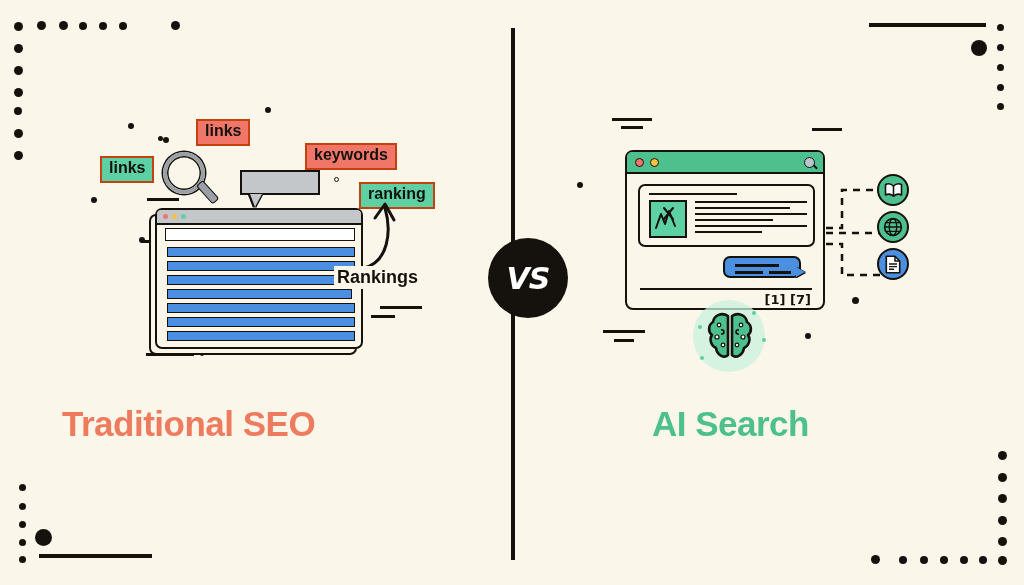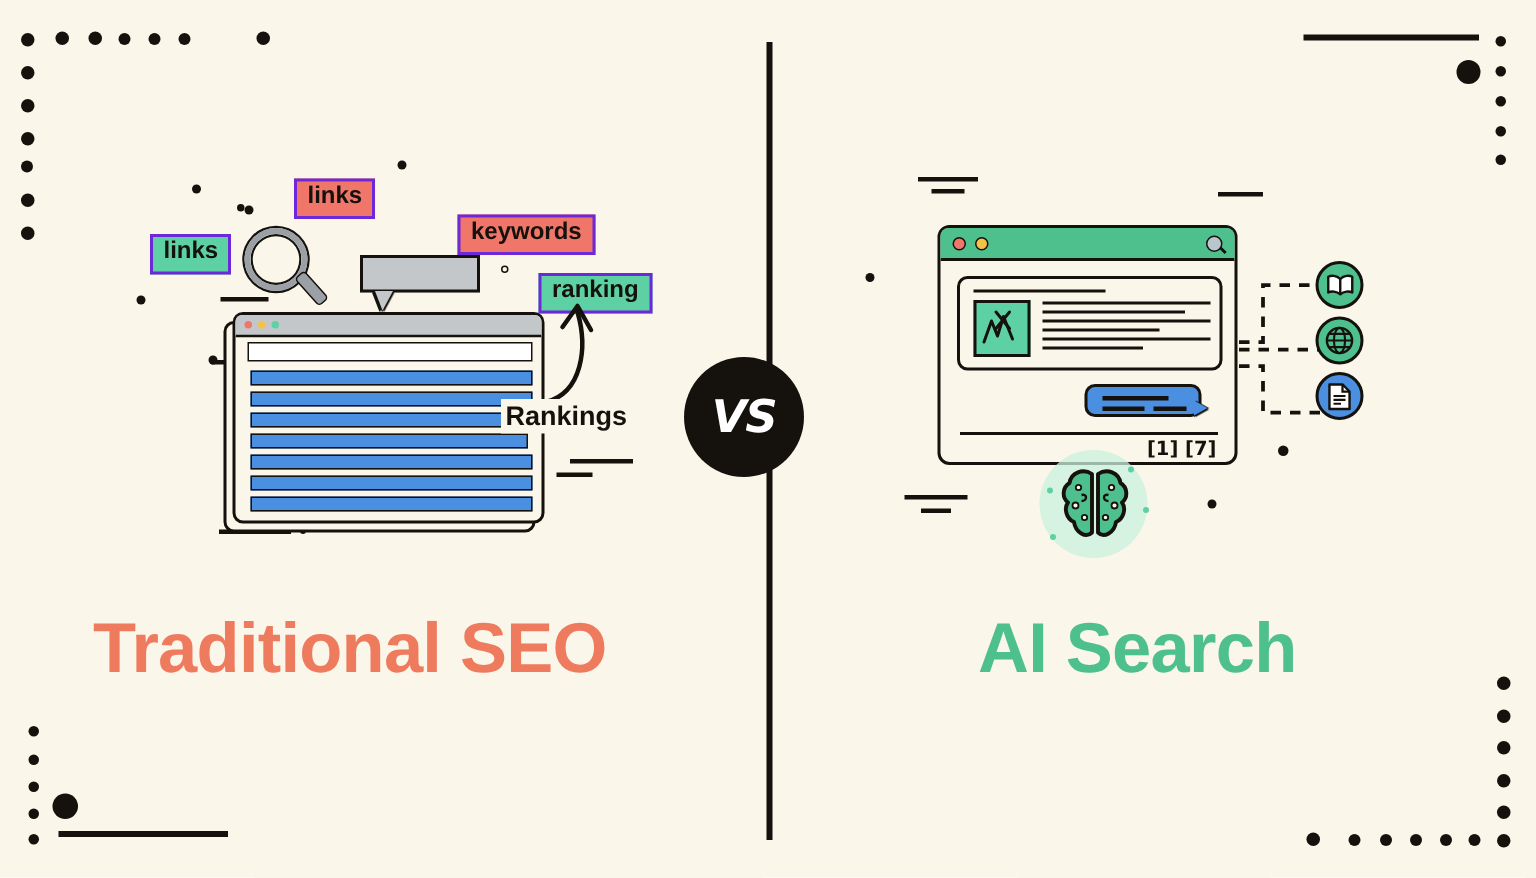--- a/index.html
+++ b/index.html
@@ -20,50 +20,50 @@
   .dot { position: absolute; background: #15110d; border-radius: 50%; }
   .rule { position: absolute; background: #15110d; }
 
   
   #divider {
     left: 511px; top: 28px;
     width: 4px; height: 532px;
     background: #15110d;
   }
   #vs-badge {
-    left: 456px; top: 238px;
+    left: 488px; top: 238px;
     width: 80px; height: 80px;
     border-radius: 50%;
     background: #15110d;
     display: flex; align-items: center; justify-content: center;
   }
   #vs-badge span {
     color: #ffffff;
     font-size: 30px;
     font-weight: bold;
     font-style: italic;
     letter-spacing: -1px;
     font-family: "DejaVu Sans", sans-serif;
   }
 
   
   .panel-title {
     position: absolute;
-    font-size: 47px;
+    font-size: 35px;
     font-weight: bold;
     letter-spacing: -0.5px;
     white-space: nowrap;
   }
   #title-left  { left: 62px;  top: 404px; color: #ef7b5e; }
   #title-right { left: 652px; top: 404px; color: #4ec08e; }
 
   
   .tag {
     position: absolute;
-    border: 2px solid #6d28d9;
+    border: 2px solid #c2410c;
     padding: 1px 7px 3px 7px;
     font-size: 16px;
     font-weight: bold;
     color: #15110d;
     line-height: 1.18;
     white-space: nowrap;
   }
   .tag-green { background: #5ed1a4; }
   .tag-red   { background: #f0766a; }
 

